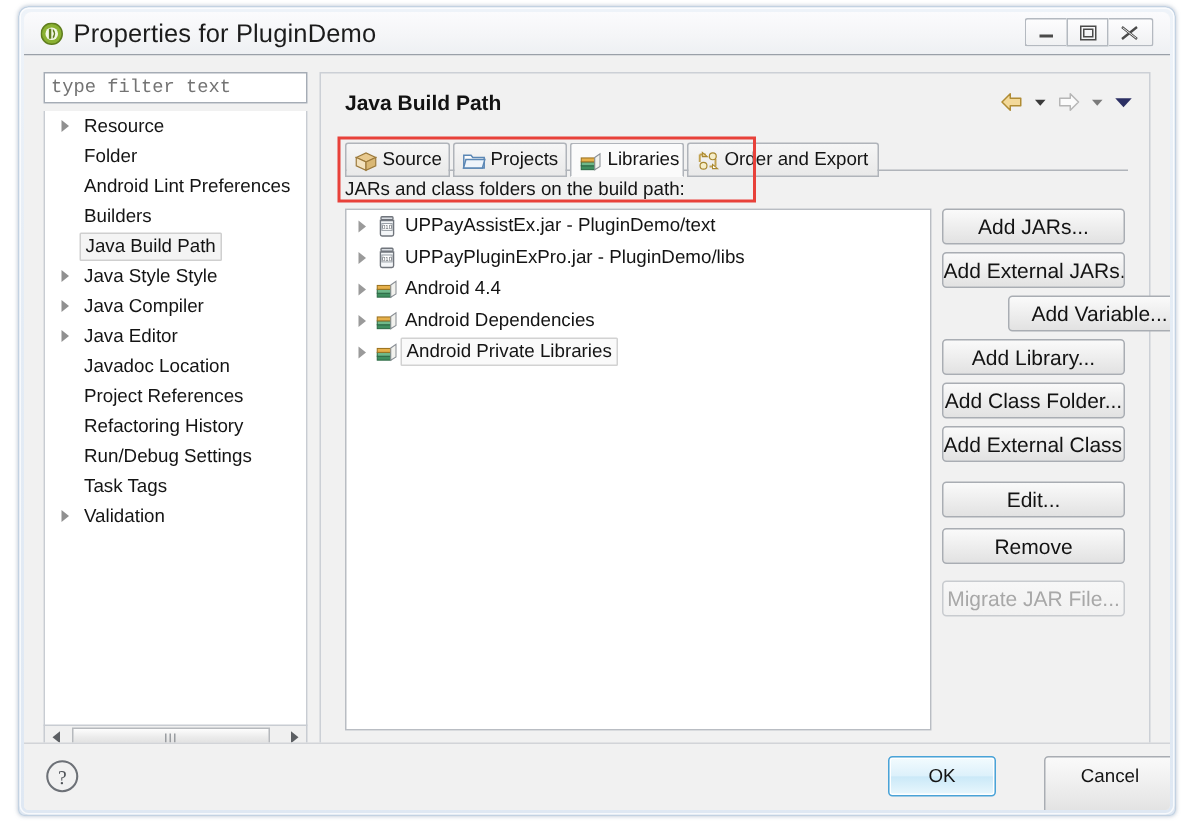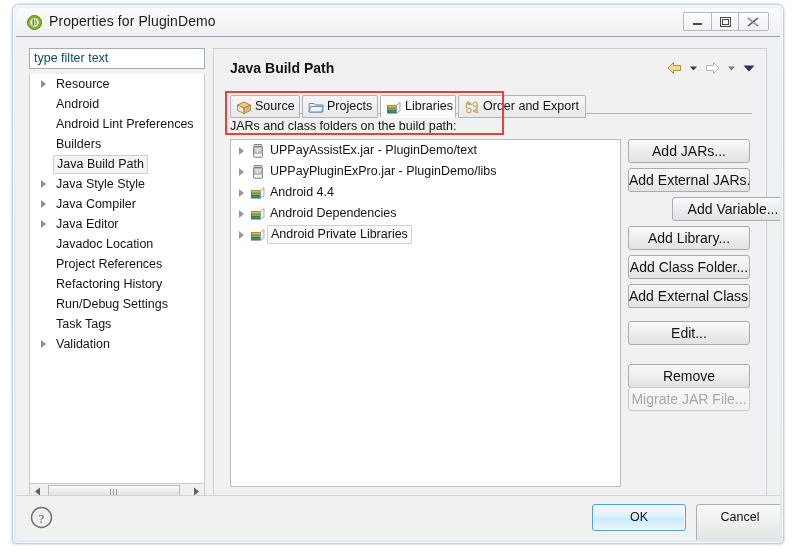--- a/index.html
+++ b/index.html
@@ -60,21 +60,21 @@
     box-sizing: border-box;
   }
   #title-icon {
     position: absolute;
     left: 11px; top: 7px;
     width: 15px; height: 15px;
   }
   #title-text {
     position: absolute;
     left: 33px; top: 5px;
-    font-size: 14px;
+    font-size: 17px;
     color: #1c1c1c;
     letter-spacing: 0.1px;
     white-space: nowrap;
   }
   .wbtn {
     position: absolute;
     top: 4px;
     width: 28px; height: 19px;
     background: linear-gradient(180deg,#fdfdfe 0%, #f0f1f3 100%);
     border: 1px solid #b4b9c0;
@@ -94,23 +94,23 @@
   }
 
   
   #filter-input {
     position: absolute;
     left: 13px; top: 11px;
     width: 176px; height: 21px;
     background: #ffffff;
     border: 1px solid #a5acb5;
     box-sizing: border-box;
-    font-family: Liberation Sans, sans-serif;
-    font-size: 12.5px;
-    color: #0c4a6e;
+    font-family: Liberation Mono, monospace;
+    font-size: 12.5px;
+    color: #737373;
     padding: 0 4px;
     line-height: 19px;
   }
   #tree-panel {
     position: absolute;
     left: 13px; top: 37px;
     width: 176px; height: 410px;
     background: #ffffff;
     border: 1px solid #c8ccd2;
     border-top: none;
@@ -333,21 +333,21 @@
     box-sizing: border-box;
   }
   #help-icon {
     position: absolute;
     left: 14px; top: 10px;
     width: 23px; height: 23px;
   }
   #ok-button {
     position: absolute;
     left: 576px; top: 8px;
-    width: 94px; height: 27px;
+    width: 72px; height: 27px;
     background: linear-gradient(180deg,#f3fbfe 0%, #ddf1fb 48%, #cbe9f8 52%, #e9f7fd 100%);
     border: 1px solid #4aa3d8;
     border-radius: 3px;
     box-shadow: 0 0 0 1px #ffffff inset;
     box-sizing: border-box;
     font-size: 12.5px;
     color: #131313;
     text-align: center;
     line-height: 25px;
   }
@@ -403,21 +403,21 @@
         </svg>
       </div>
     </div>
 
     <div id="dlg-body">
 
       <div id="filter-input">type filter text</div>
 
       <div id="tree-panel">
           <div class="tree-item"><span class="twisty"></span><span class="tree-label">Resource</span></div>
-          <div class="tree-item"><span class="tree-label">Android</span></div>
+          <div class="tree-item"><span class="tree-label">Folder</span></div>
           <div class="tree-item"><span class="tree-label">Android Lint Preferences</span></div>
           <div class="tree-item"><span class="tree-label">Builders</span></div>
           <div class="tree-item selected"><span class="tree-label">Java Build Path</span></div>
           <div class="tree-item"><span class="twisty"></span><span class="tree-label">Java Style Style</span></div>
           <div class="tree-item"><span class="twisty"></span><span class="tree-label">Java Compiler</span></div>
           <div class="tree-item"><span class="twisty"></span><span class="tree-label">Java Editor</span></div>
           <div class="tree-item"><span class="tree-label">Javadoc Location</span></div>
           <div class="tree-item"><span class="tree-label">Project References</span></div>
           <div class="tree-item"><span class="tree-label">Refactoring History</span></div>
           <div class="tree-item"><span class="tree-label">Run/Debug Settings</span></div>
@@ -539,21 +539,21 @@
           </div>
         <div id="redbox" style="border-color: rgb(232, 65, 58);"></div>
 
       <div class="sidebtn" style="top: 90px;">Add JARs...</div>
           <div class="sidebtn" style="top: 119px;">Add External JARs...</div>
           <div class="sidebtn" style="top: 148px; margin-left: 44px;">Add Variable...</div>
           <div class="sidebtn" style="top: 177px;">Add Library...</div>
           <div class="sidebtn" style="top: 206px;">Add Class Folder...</div>
           <div class="sidebtn" style="top: 235px;">Add External Class Folder...</div>
           <div class="sidebtn" style="top: 272px;">Edit...</div>
-          <div class="sidebtn" style="top: 315px;">Remove</div>
+          <div class="sidebtn" style="top: 303px;">Remove</div>
           <div class="sidebtn disabled" style="top: 338px;">Migrate JAR File...</div>
         </div>
     </div>
 
     <div id="footer">
       <div id="help-icon">
         <svg width="23" height="23" viewBox="0 0 23 23">
           <circle cx="11.5" cy="11.5" r="10" fill="none" stroke="#6d7177" stroke-width="1.4"></circle>
           <text x="11.5" y="16.5" font-family="Liberation Serif, serif" font-size="13" fill="#4f5358" text-anchor="middle">?</text>
         </svg>

